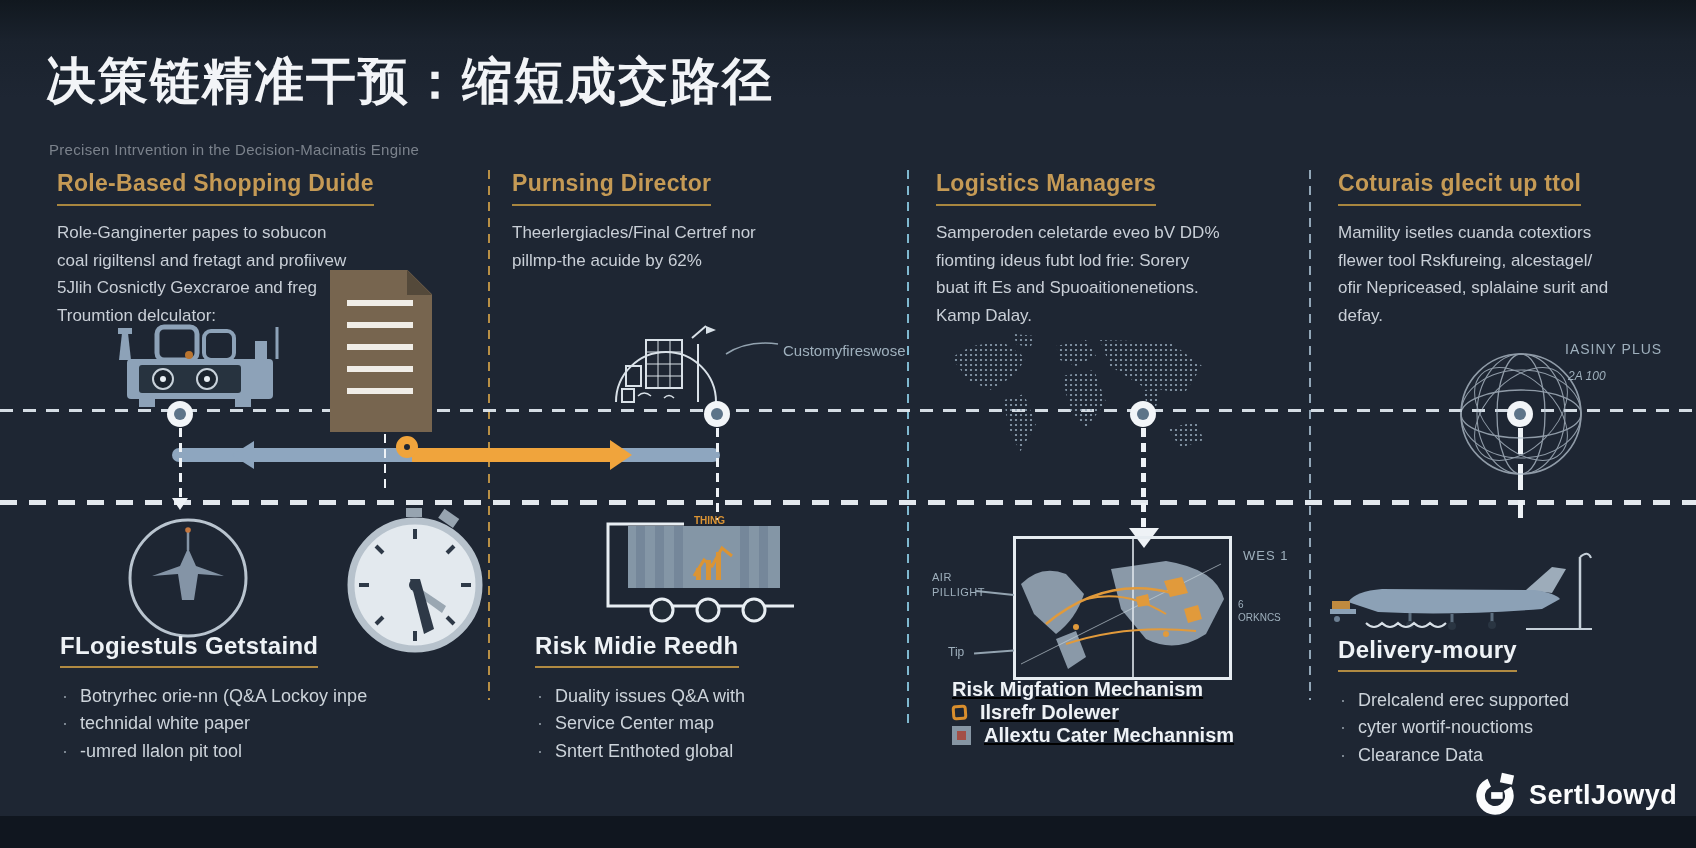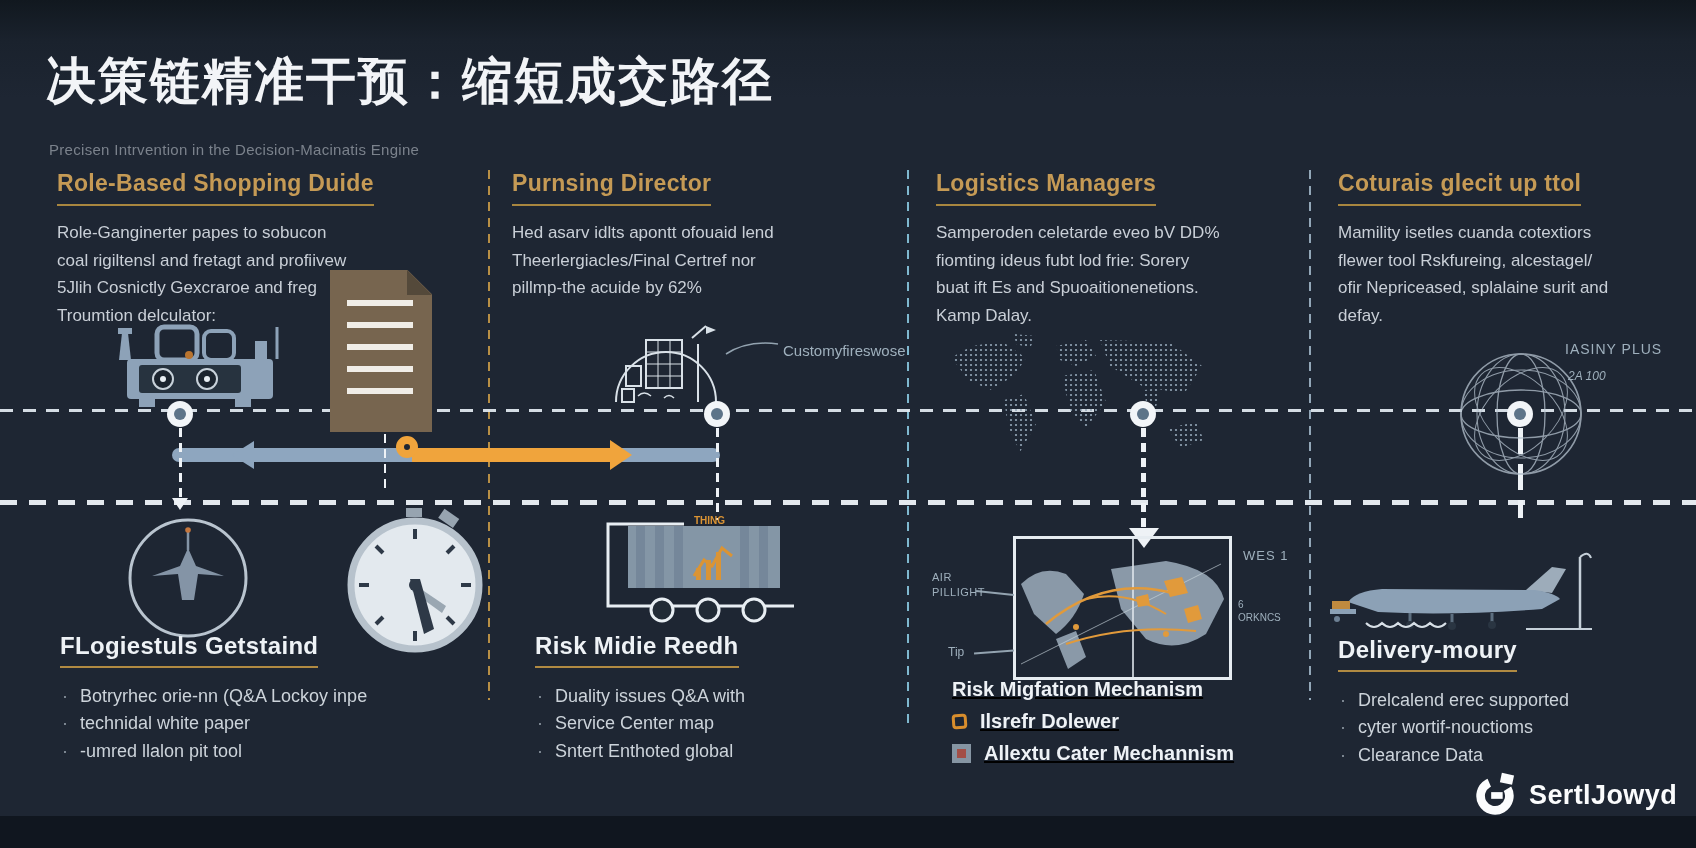--- a/index.html
+++ b/index.html
@@ -55,21 +55,21 @@
   .doc-line { position:absolute; left:347px; width:66px; height:6px; background:#f0ede7; z-index:4; }
   .small-label { position:absolute; color:#9fb0bd; z-index:5; }
   
   .botblock { position:absolute; z-index:6; }
   .botblock h3 { display:inline-block; font-size:24px; font-weight:700; color:#eef2f6;
     padding-bottom:6px; border-bottom:2px solid #b08a42; letter-spacing:.3px; }
   .botblock ul { list-style:none; margin-top:15px; }
   .botblock li { position:relative; padding-left:20px; font-size:18px; line-height:1.52; color:#ccd3da; }
   .botblock li::before { content:"·"; position:absolute; left:2px; top:0; color:#8b95a0; }
   .legend-title { font-size:20px; font-weight:700; color:#eef2f6; }
-  .legend-item { display:flex; align-items:center; gap:13px; margin-top:9px; }
+  .legend-item { display:flex; align-items:center; gap:13px; }
   .legend-item span.lbl { font-size:20px; font-weight:700; color:#eef2f6; }
   .lg-outline { width:15px; height:15px; border:3px solid #d98e2d; border-radius:4px; transform:rotate(-4deg); }
   .lg-filled { width:19px; height:19px; background:#8695a3; display:flex; align-items:center; justify-content:center; }
   .lg-filled i { display:block; width:9px; height:9px; background:#a34f47; }
   
   .routemap { position:absolute; left:1013px; top:536px; width:219px; height:144px;
     border:3px solid #e6ecf1; z-index:4; }
   
   .logo { position:absolute; left:1472px; top:772px; display:flex; align-items:center; gap:11px; z-index:7; }
   .logo .word { font-size:27px; font-weight:800; color:#fbfcfd; letter-spacing:.4px; }
@@ -92,21 +92,20 @@
     <div class="colbody">
       <div>Role-Ganginerter papes to sobucon</div>
       <div>coal rigiltensl and fretagt and profiivew</div>
       <div>5Jlih Cosnictly Gexcraroe and freg</div>
       <div>Troumtion delculator:</div>
     </div>
   </div>
   <div class="colblock" style="left:512px; width:390px;">
     <h2>Purnsing Director</h2>
     <div class="colbody">
-      <div>Hed asarv idlts apontt ofouaid lend</div>
       <div>Theerlergiacles/Final Certref nor</div>
       <div>pillmp-the acuide by 62%</div>
     </div>
   </div>
   <div class="colblock" style="left:936px; width:362px;">
     <h2>Logistics Managers</h2>
     <div class="colbody">
       <div>Samperoden celetarde eveo bV DD%</div>
       <div>fiomting ideus fubt lod frie: Sorery</div>
       <div>buat ift Es and Spuoaitionenetions.</div>

